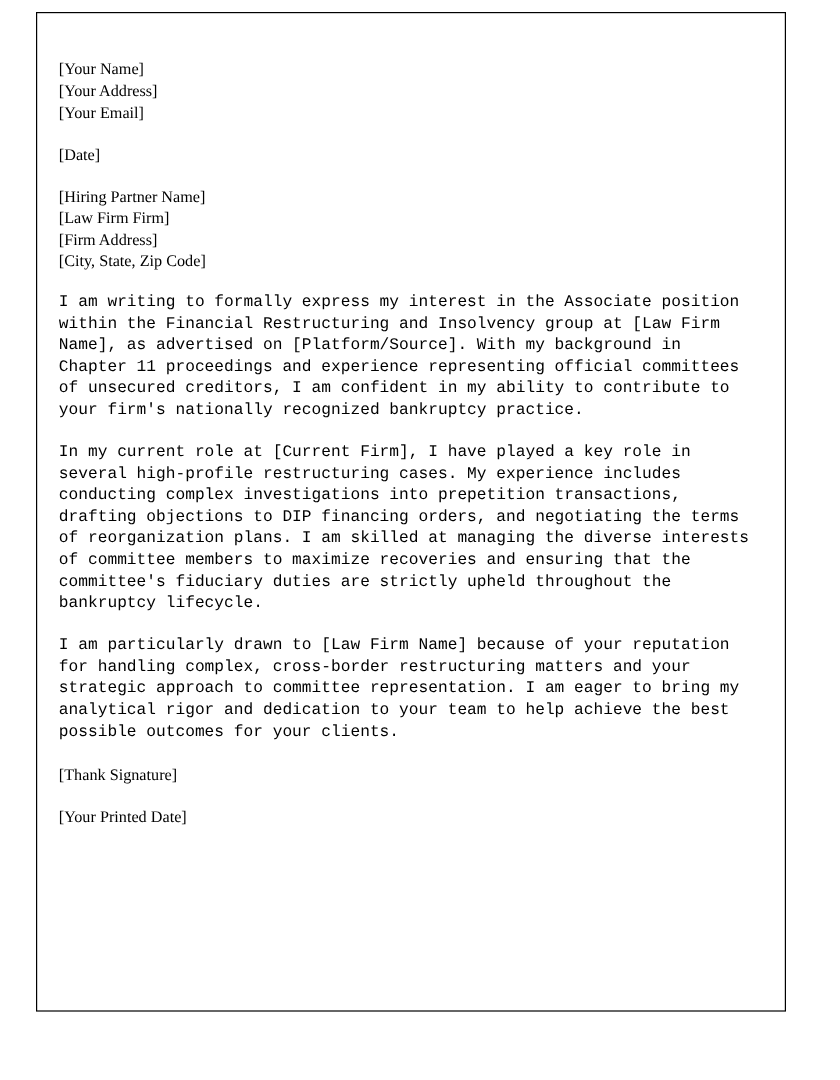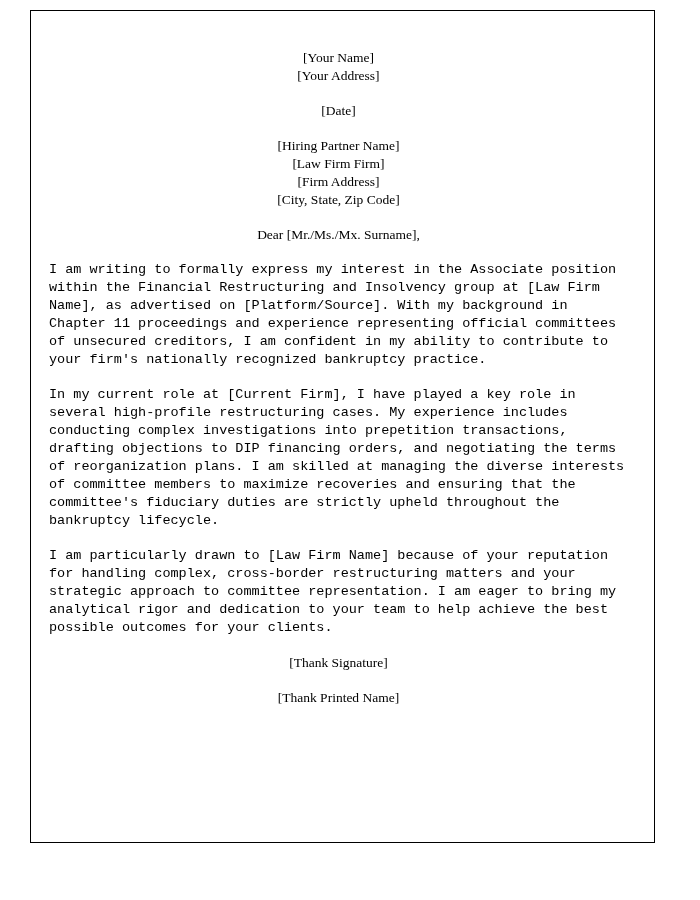--- a/index.html
+++ b/index.html
@@ -29,64 +29,61 @@
     overflow: hidden;
   }
   .line {
     font-size: 13.5px;
     line-height: 18px;
     color: #000000;
     white-space: pre-wrap;
   }
   .block {
     margin: 0 0 17px 0;
-    text-align: center;
   }
   .para {
     font-size: 13.5px;
     line-height: 18px;
     color: #000000;
     margin: 0 0 17px 0;
     font-family: Liberation Mono, monospace;
   }
 </style>
 </head>
 <body>
 
 <div class="canvas">
   <div class="page">
 
     <div class="block">
       <div class="line">[Your Name]</div>
       <div class="line">[Your Address]</div>
+      <div class="line">[Your Email]</div>
     </div>
 
     <div class="block">
       <div class="line">[Date]</div>
     </div>
 
     <div class="block">
       <div class="line">[Hiring Partner Name]</div>
       <div class="line">[Law Firm Firm]</div>
       <div class="line">[Firm Address]</div>
       <div class="line">[City, State, Zip Code]</div>
     </div>
 
 
-    <div class="block">
-      <div class="line">Dear [Mr./Ms./Mx. Surname],</div>
-    </div>
 
     <p class="para">I am writing to formally express my interest in the Associate position within the Financial Restructuring and Insolvency group at [Law Firm Name], as advertised on [Platform/Source]. With my background in Chapter 11 proceedings and experience representing official committees of unsecured creditors, I am confident in my ability to contribute to your firm's nationally recognized bankruptcy practice.</p>
     <p class="para">In my current role at [Current Firm], I have played a key role in several high-profile restructuring cases. My experience includes conducting complex investigations into prepetition transactions, drafting objections to DIP financing orders, and negotiating the terms of reorganization plans. I am skilled at managing the diverse interests of committee members to maximize recoveries and ensuring that the committee's fiduciary duties are strictly upheld throughout the bankruptcy lifecycle.</p>
     <p class="para">I am particularly drawn to [Law Firm Name] because of your reputation for handling complex, cross-border restructuring matters and your strategic approach to committee representation. I am eager to bring my analytical rigor and dedication to your team to help achieve the best possible outcomes for your clients.</p>
 
 
     <div class="block">
       <div class="line">[Thank Signature]</div>
     </div>
 
     <div class="block">
-      <div class="line">[Thank Printed Name]</div>
+      <div class="line">[Your Printed Date]</div>
     </div>
 
   </div>
 </div>
 
 </body></html>

